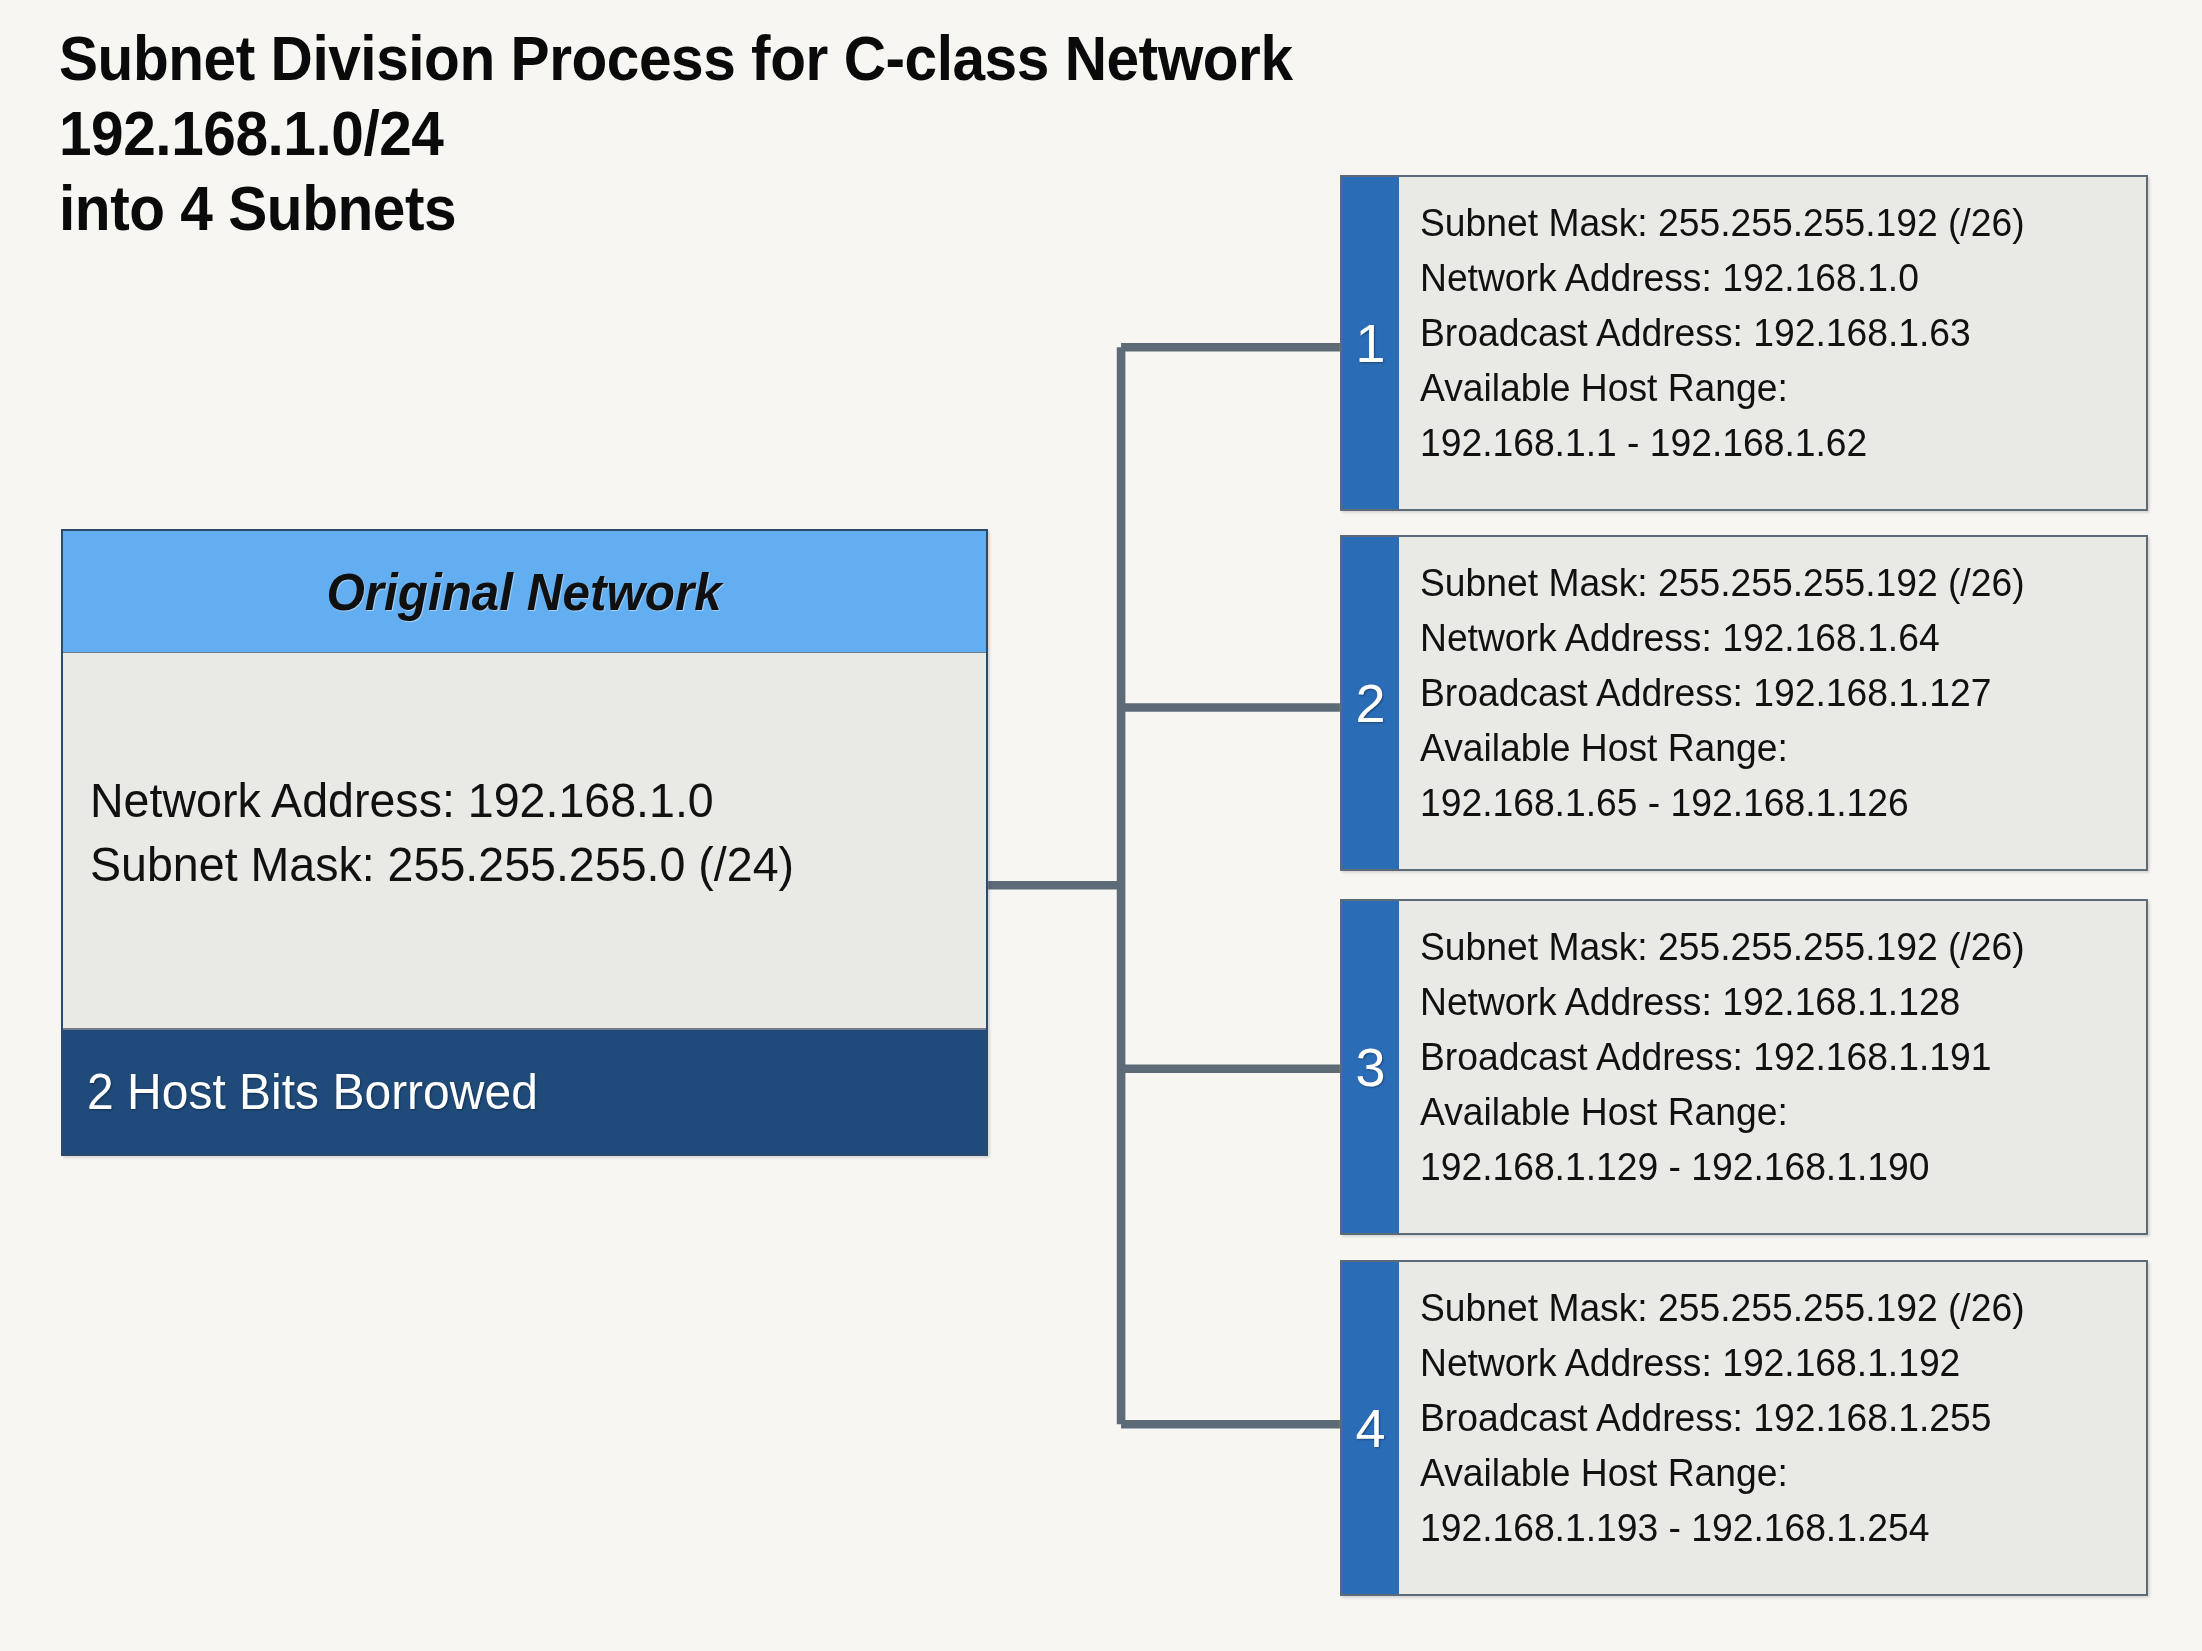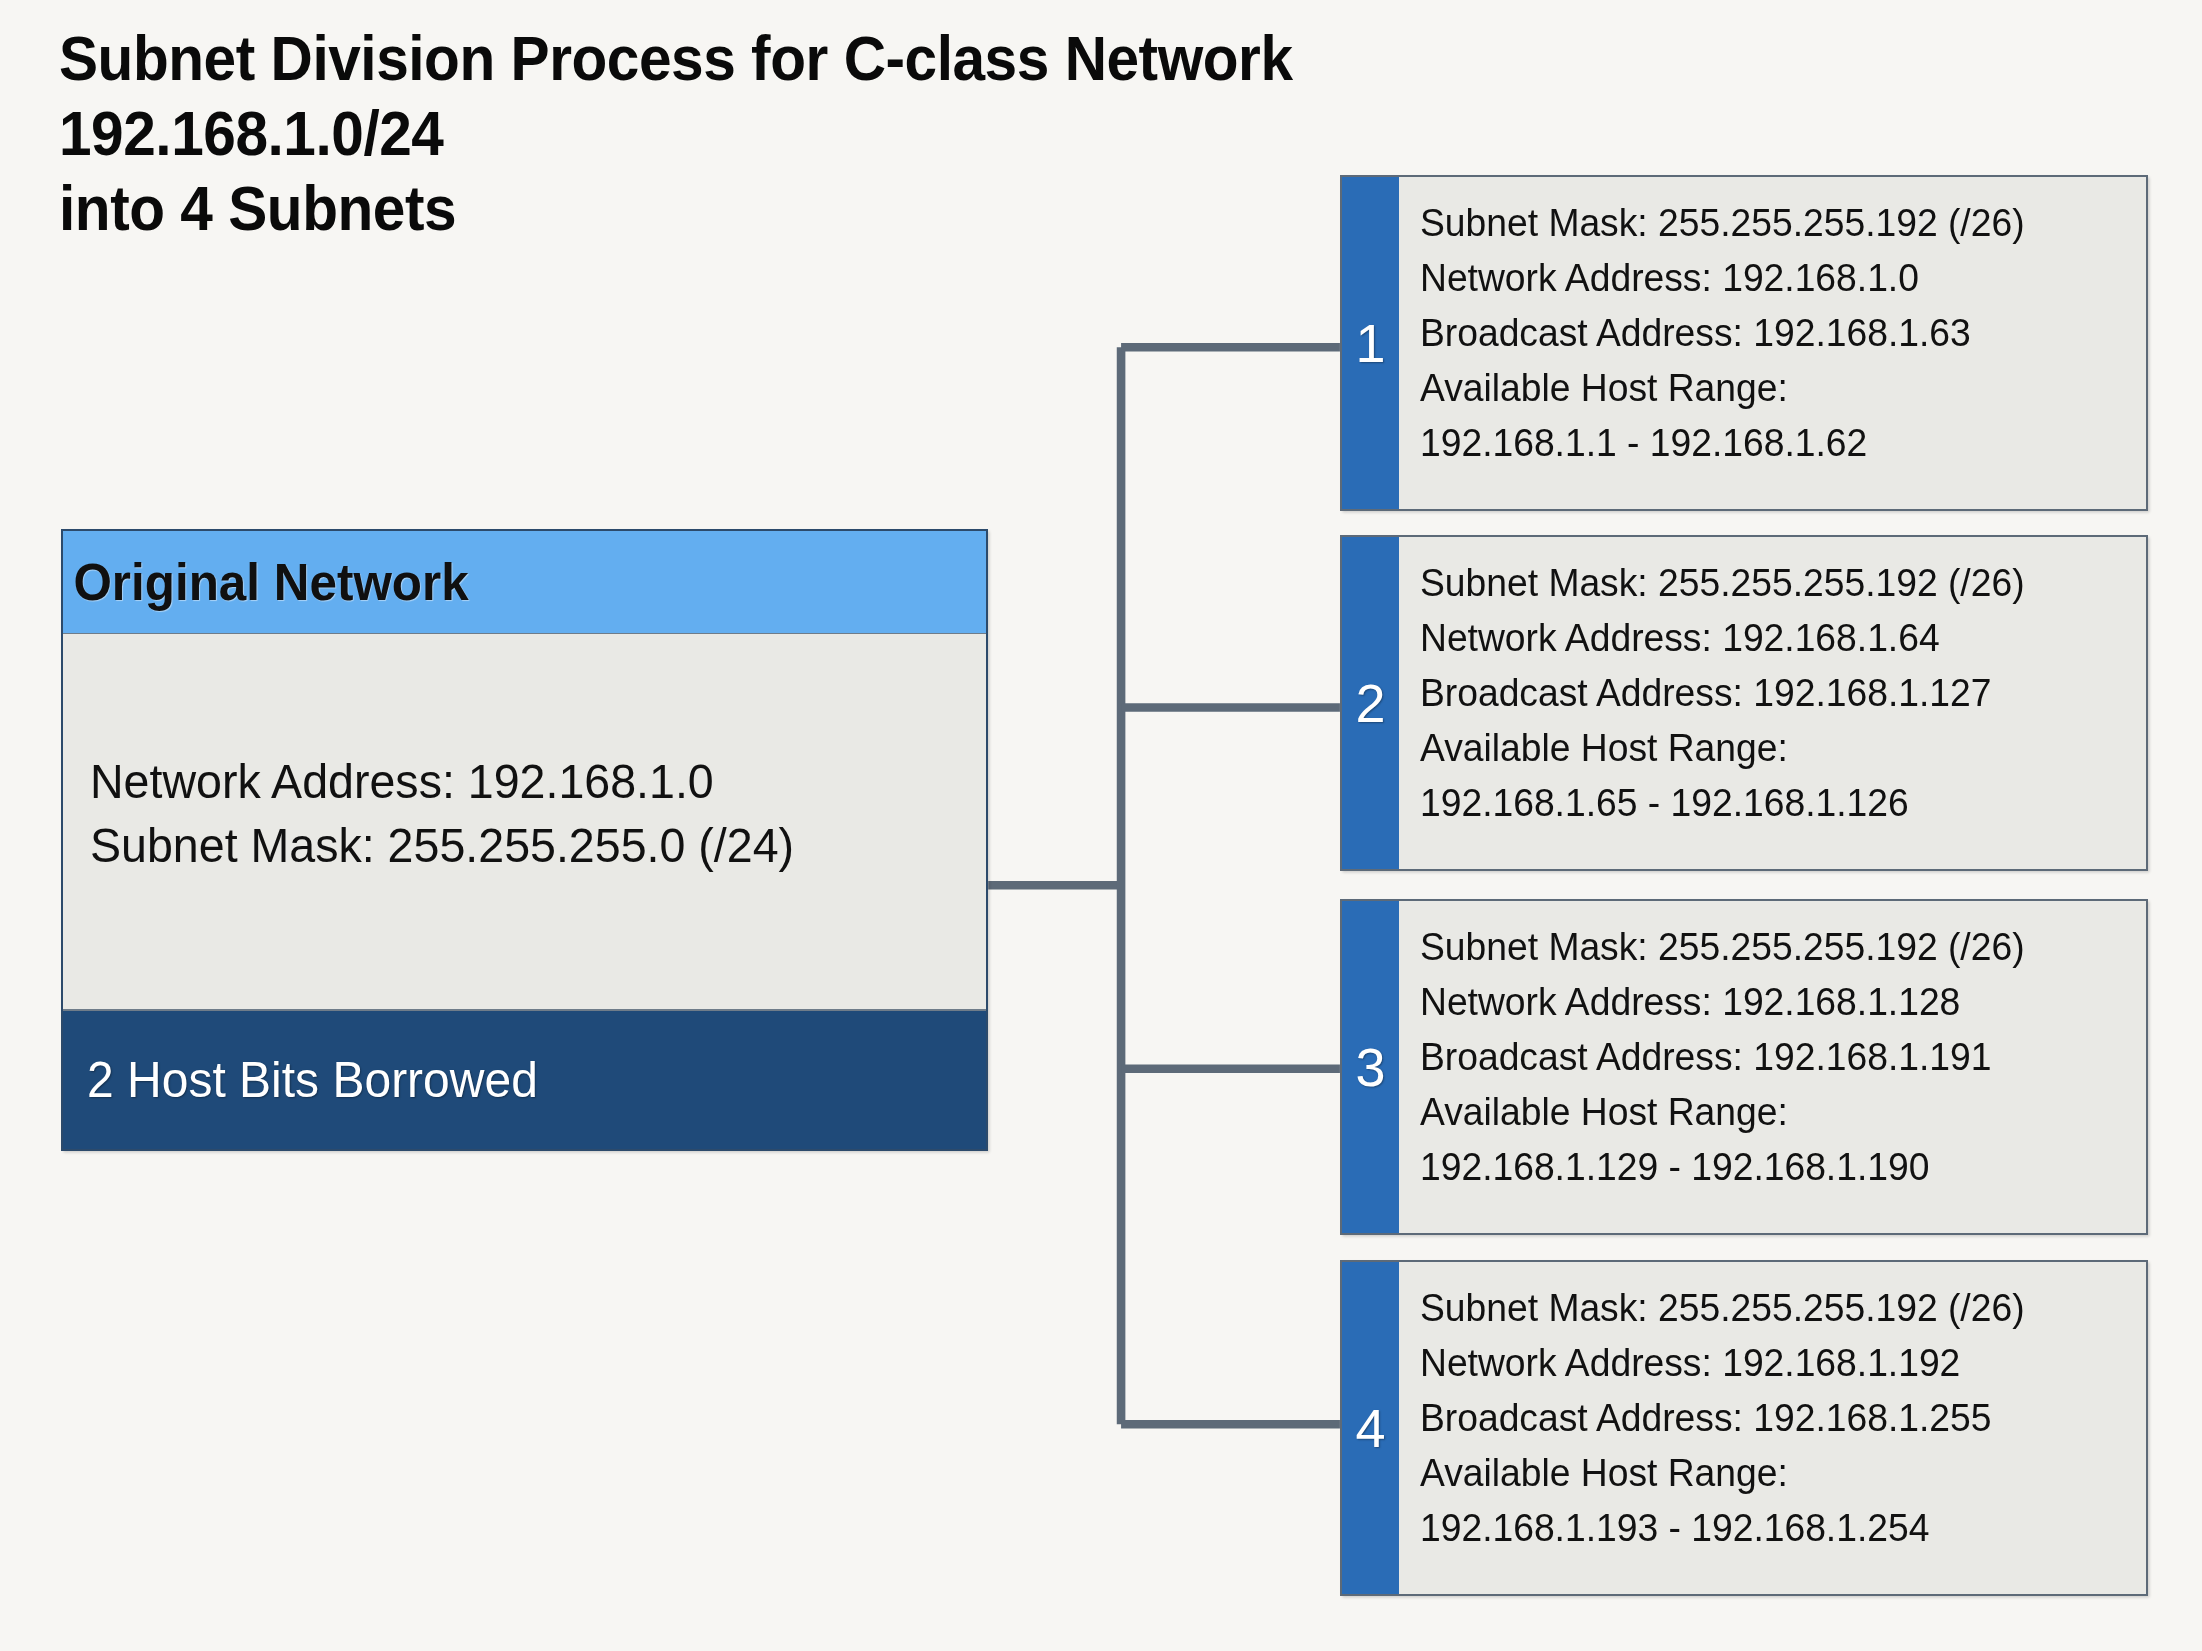--- a/index.html
+++ b/index.html
@@ -40,26 +40,27 @@
     position: absolute;
     left: 61px;
     top: 529px;
     width: 927px;
     border: 2.9px solid #2c4a6b;
     box-sizing: border-box;
     box-shadow: 1.9px 1.9px 2.9px rgba(0,0,0,0.18);
   }
   #orig-header {
     background: #63aef0;
-    height: 103px;
+    height: 122px;
     display: flex;
     align-items: center;
-    justify-content: flex-start;
+    justify-content: center;
     border-bottom: 1.9px solid #6f7c89;
     box-sizing: border-box;
+    font-style: italic;
   }
   #orig-header-text {
     font-family: "Liberation Sans Narrow", "Liberation Sans", sans-serif;
     font-weight: bold;
     font-size: 52px;
     color: #101010;
     transform: scaleX(0.95);
     text-shadow: 1px 1px 1px rgba(255,255,255,0.45);
   }
   #orig-body {
@@ -75,21 +76,21 @@
     font-size: 48px;
     color: #111111;
     white-space: nowrap;
     transform: scaleX(0.97);
     transform-origin: left center;
   }
   #orig-line-1 { top: 120px; }
   #orig-line-2 { top: 184px; }
   #orig-footer {
     background: #1f4a79;
-    height: 140px;
+    height: 126px;
     display: flex;
     align-items: center;
     border-top: 2.9px solid #6f7c89;
     box-sizing: border-box;
   }
   #orig-footer-text {
     font-family: "Liberation Sans Narrow", "Liberation Sans", sans-serif;
     font-size: 50px;
     color: #ffffff;
     padding-left: 25px;

